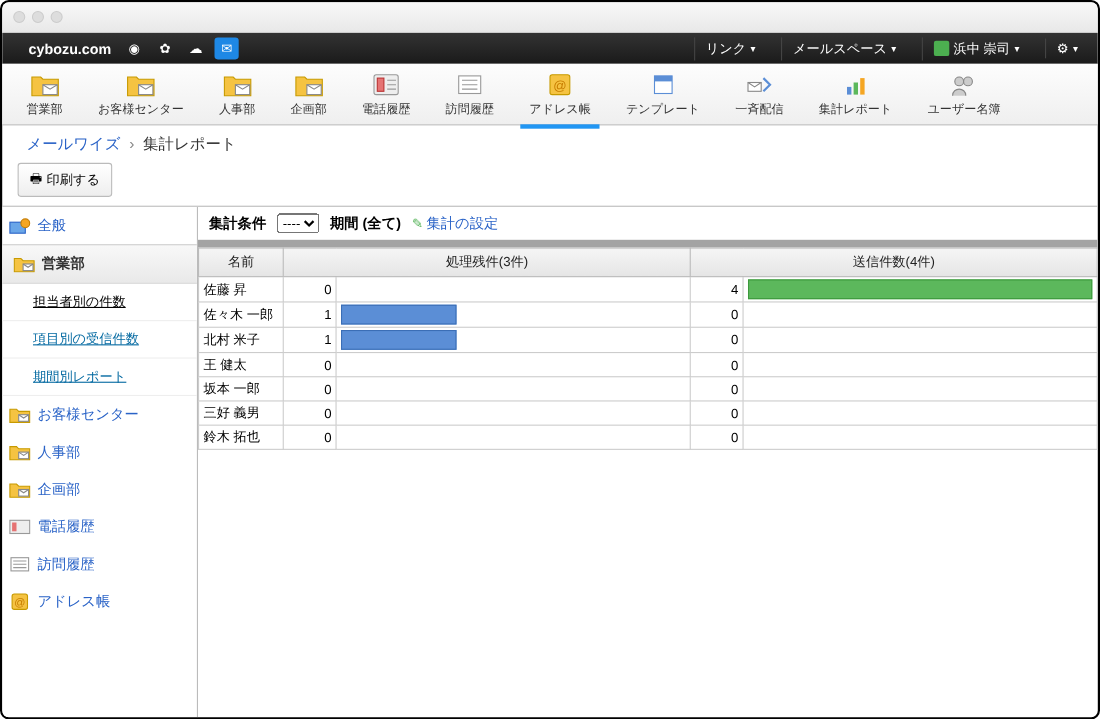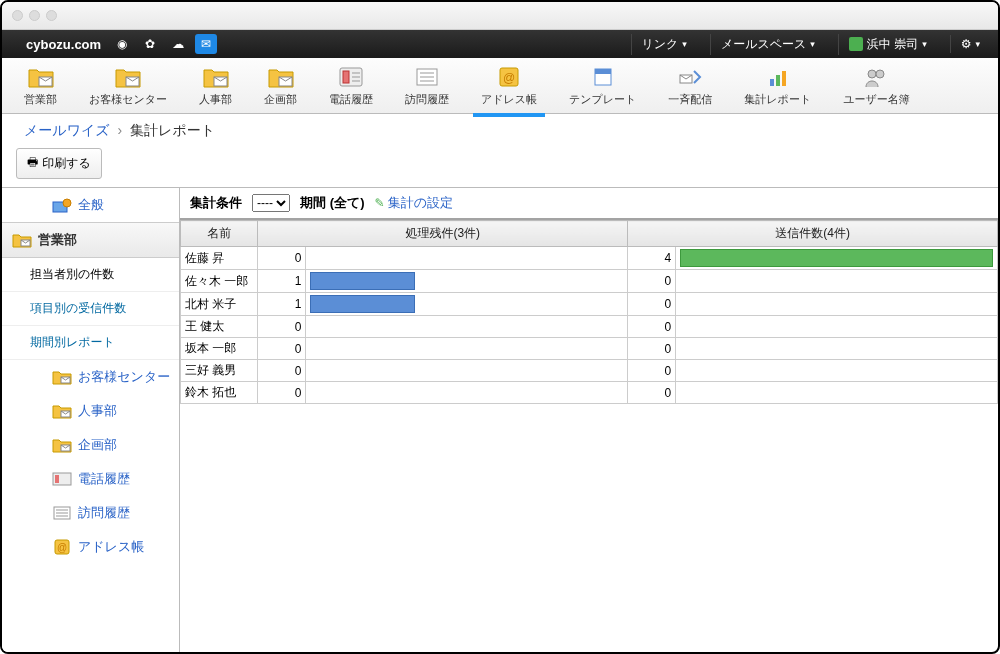--- a/index.html
+++ b/index.html
@@ -20,28 +20,28 @@
 .tool-item { display:flex; flex-direction:column; align-items:center; gap:2px; cursor:pointer; padding:2px 4px; position:relative;}
 .tool-item.active::after{content:"";position:absolute;bottom:-8px;left:-4px;right:-4px;height:4px;background:#2196f3;}
 .tool-label { font-size:11px; color:#333; white-space:nowrap;}
 .tool-ico { width:28px; height:26px; display:flex; align-items:center; justify-content:center; }
 .breadcrumb { padding: 8px 22px; font-size:14px; color:#2a63c7; }
 .breadcrumb .sep{color:#888; padding:0 4px;}
 .print-row{ padding:0 14px 8px 14px; }
 .print-btn{ border:1px solid #bbb; background:linear-gradient(#fff,#eee); padding:4px 10px; font-size:12px; border-radius:3px; display:inline-flex; align-items:center; gap:4px; cursor:pointer;}
 .main{ flex:1; display:flex; border-top:1px solid #bbb; overflow:hidden;}
 .sidebar{ width:178px; border-right:1px solid #bbb; background:#fff; overflow-y:auto; font-size:13px;}
-.side-item{ display:flex; align-items:center; gap:6px; padding:8px 6px; cursor:pointer; color:#2a63c7;margin-left:44px;}
+.side-item{ display:flex; align-items:center; gap:6px; padding:8px 6px; cursor:pointer; color:#2a63c7;}
 .side-group-head{ display:flex; align-items:center; gap:6px; padding:8px 10px; background:linear-gradient(#f8f8f8,#e9e9e9); border-top:1px solid #ccc; border-bottom:1px solid #ccc; font-weight:bold; color:#333;}
-.side-sub{ padding:8px 10px 8px 28px; border-bottom:1px solid #eee; cursor:pointer; color:#333; font-size:12px;}
+.side-sub{ padding:8px 10px 8px 28px; border-bottom:1px solid #eee; cursor:pointer; color:#333; font-size:12px;text-decoration:underline;}
 .side-sub.active{ background:#fff; color:#000; font-weight:500;}
 .side-sub.link{ color:#0369a1;}
 .side-icon{ width:20px; height:18px; display:inline-flex; align-items:center; justify-content:center;}
 .content{ flex:1; overflow:auto; }
-.cond-bar{ padding:6px 10px; font-size:13px; display:flex; align-items:center; gap:10px; border-bottom:2px solid #a3a3a3;}
+.cond-bar{ padding:6px 10px; font-size:13px; display:flex; align-items:center; gap:10px; border-bottom:7px solid #a3a3a3;}
 .cond-bar select{ font-size:12px; }
 .cond-link{ color:#2a63c7; cursor:pointer; display:inline-flex; align-items:center; gap:3px;}
 .pencil{ color:#4caf50; font-size:12px;}
 table.data{ border-collapse:collapse; width:100%; font-size:12px; }
 table.data th{ background:linear-gradient(#f5f5f5,#e5e5e5); border:1px solid #bbb; padding:4px 6px; font-weight:normal; color:#222; text-align:center;}
 table.data td{ border:1px solid #ccc; padding:2px 4px; height:20px; }
 .td-name{ width:80px; }
 .td-val{ width:50px; text-align:right; }
 .td-bar{ width:340px; padding:0;}
 .bar{ height:18px; }

